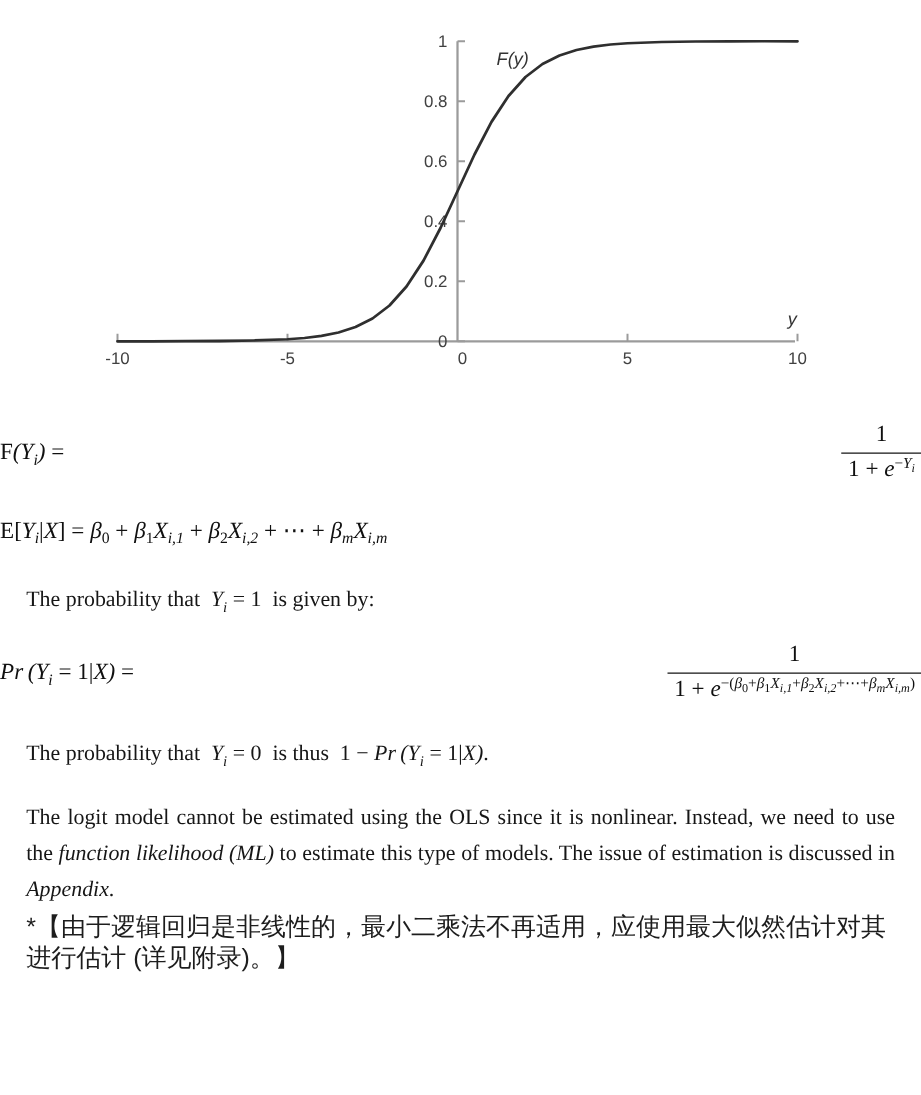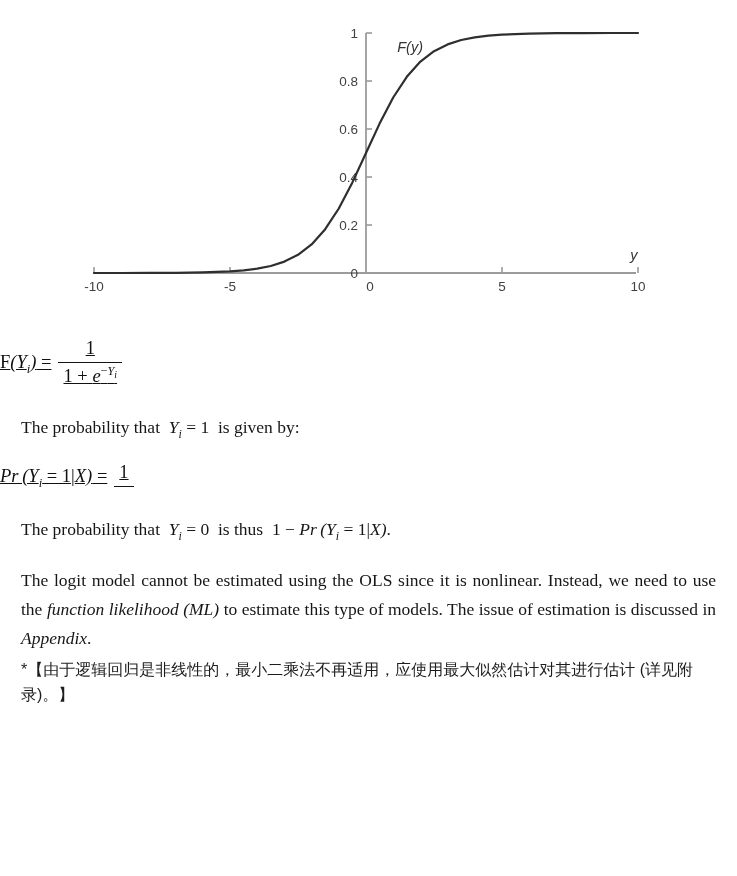--- a/index.html
+++ b/index.html
@@ -19,34 +19,33 @@
     margin:0;
     padding:0 21px;
   }
   #p1{margin-top:21px;}
   #p2{margin-top:26px;}
   #p3{margin-top:29px;}
   #p4{margin-top:28px;}
   #p5{margin-top:26px;line-height:29px;text-align:justify;}
   p.cn{
     font-family:"Liberation Sans","DejaVu Sans",sans-serif;
-    font-size:16px;
+    font-size:20px;
     line-height:25px;
     margin:4px 0 0 0;
     padding:0 21px;
     color:#1d1d1d;
   }
   .equation{
     display:flex;
-    justify-content:flex-start;
+    justify-content:space-between;
     align-items:center;
     font-size:18.5px;
     font-family:"Liberation Serif","DejaVu Serif","DejaVu Sans",serif;
     color:#101010;
-    text-decoration:underline;
   }
   #eq1{margin-top:26px;}
   #eq2{margin-top:25px;line-height:27px;}
   #eq3{margin-top:24px;}
   .frac{
     display:inline-flex;
     flex-direction:column;
     align-items:center;
     margin-left:7px;
     text-align:center;
@@ -102,28 +101,32 @@
   <div class="equation" id="eq1">
     <span>F<i>(Y<sub>i</sub>)</i> =</span>
     <span class="frac">
       <span class="num">1</span>
       <span class="rule"></span>
       <span class="den">1 + <i>e</i><sup>−<i>Y<sub>i</sub></i></sup></span>
     </span>
   </div>
 
 
+  <div class="equation" id="eq2">
+    <span>E[<i>Y<sub>i</sub></i>|<i>X</i>] = <i>β</i><sub>0</sub> + <i>β</i><sub>1</sub><i>X<sub>i,1</sub></i> + <i>β</i><sub>2</sub><i>X<sub>i,2</sub></i> + ⋯ + <i>β<sub>m</sub></i><i>X<sub>i,m</sub></i></span>
+  </div>
 
   <p class="body" id="p3">The probability that&nbsp; <i>Y<sub>i</sub></i> = 1&nbsp; is given by:</p>
 
   <div class="equation" id="eq3">
     <span><i>Pr (Y<sub>i</sub></i> = 1|<i>X)</i> =</span>
     <span class="frac">
       <span class="num">1</span>
       <span class="rule"></span>
+      <span class="den">1 + <i>e</i><sup>−(<i>β</i><sub>0</sub>+<i>β</i><sub>1</sub><i>X<sub>i,1</sub></i>+<i>β</i><sub>2</sub><i>X<sub>i,2</sub></i>+⋯+<i>β<sub>m</sub></i><i>X<sub>i,m</sub></i>)</sup></span>
     </span>
   </div>
 
   <p class="body" id="p4">The probability that&nbsp; <i>Y<sub>i</sub></i> = 0&nbsp; is thus&nbsp; 1 − <i>Pr (Y<sub>i</sub></i> = 1|<i>X)</i>.</p>
 
   <p class="body" id="p5">The logit model cannot be estimated using the OLS since it is nonlinear. Instead, we need to use the <i>function likelihood (ML)</i> to estimate this type of models. The issue of estimation is discussed in <i>Appendix</i>.</p>
 
   <p class="cn" id="p6">*【由于逻辑回归是非线性的，最小二乘法不再适用，应使用最大似然估计对其进行估计 (详见附录)。】</p>
 
 </div>

